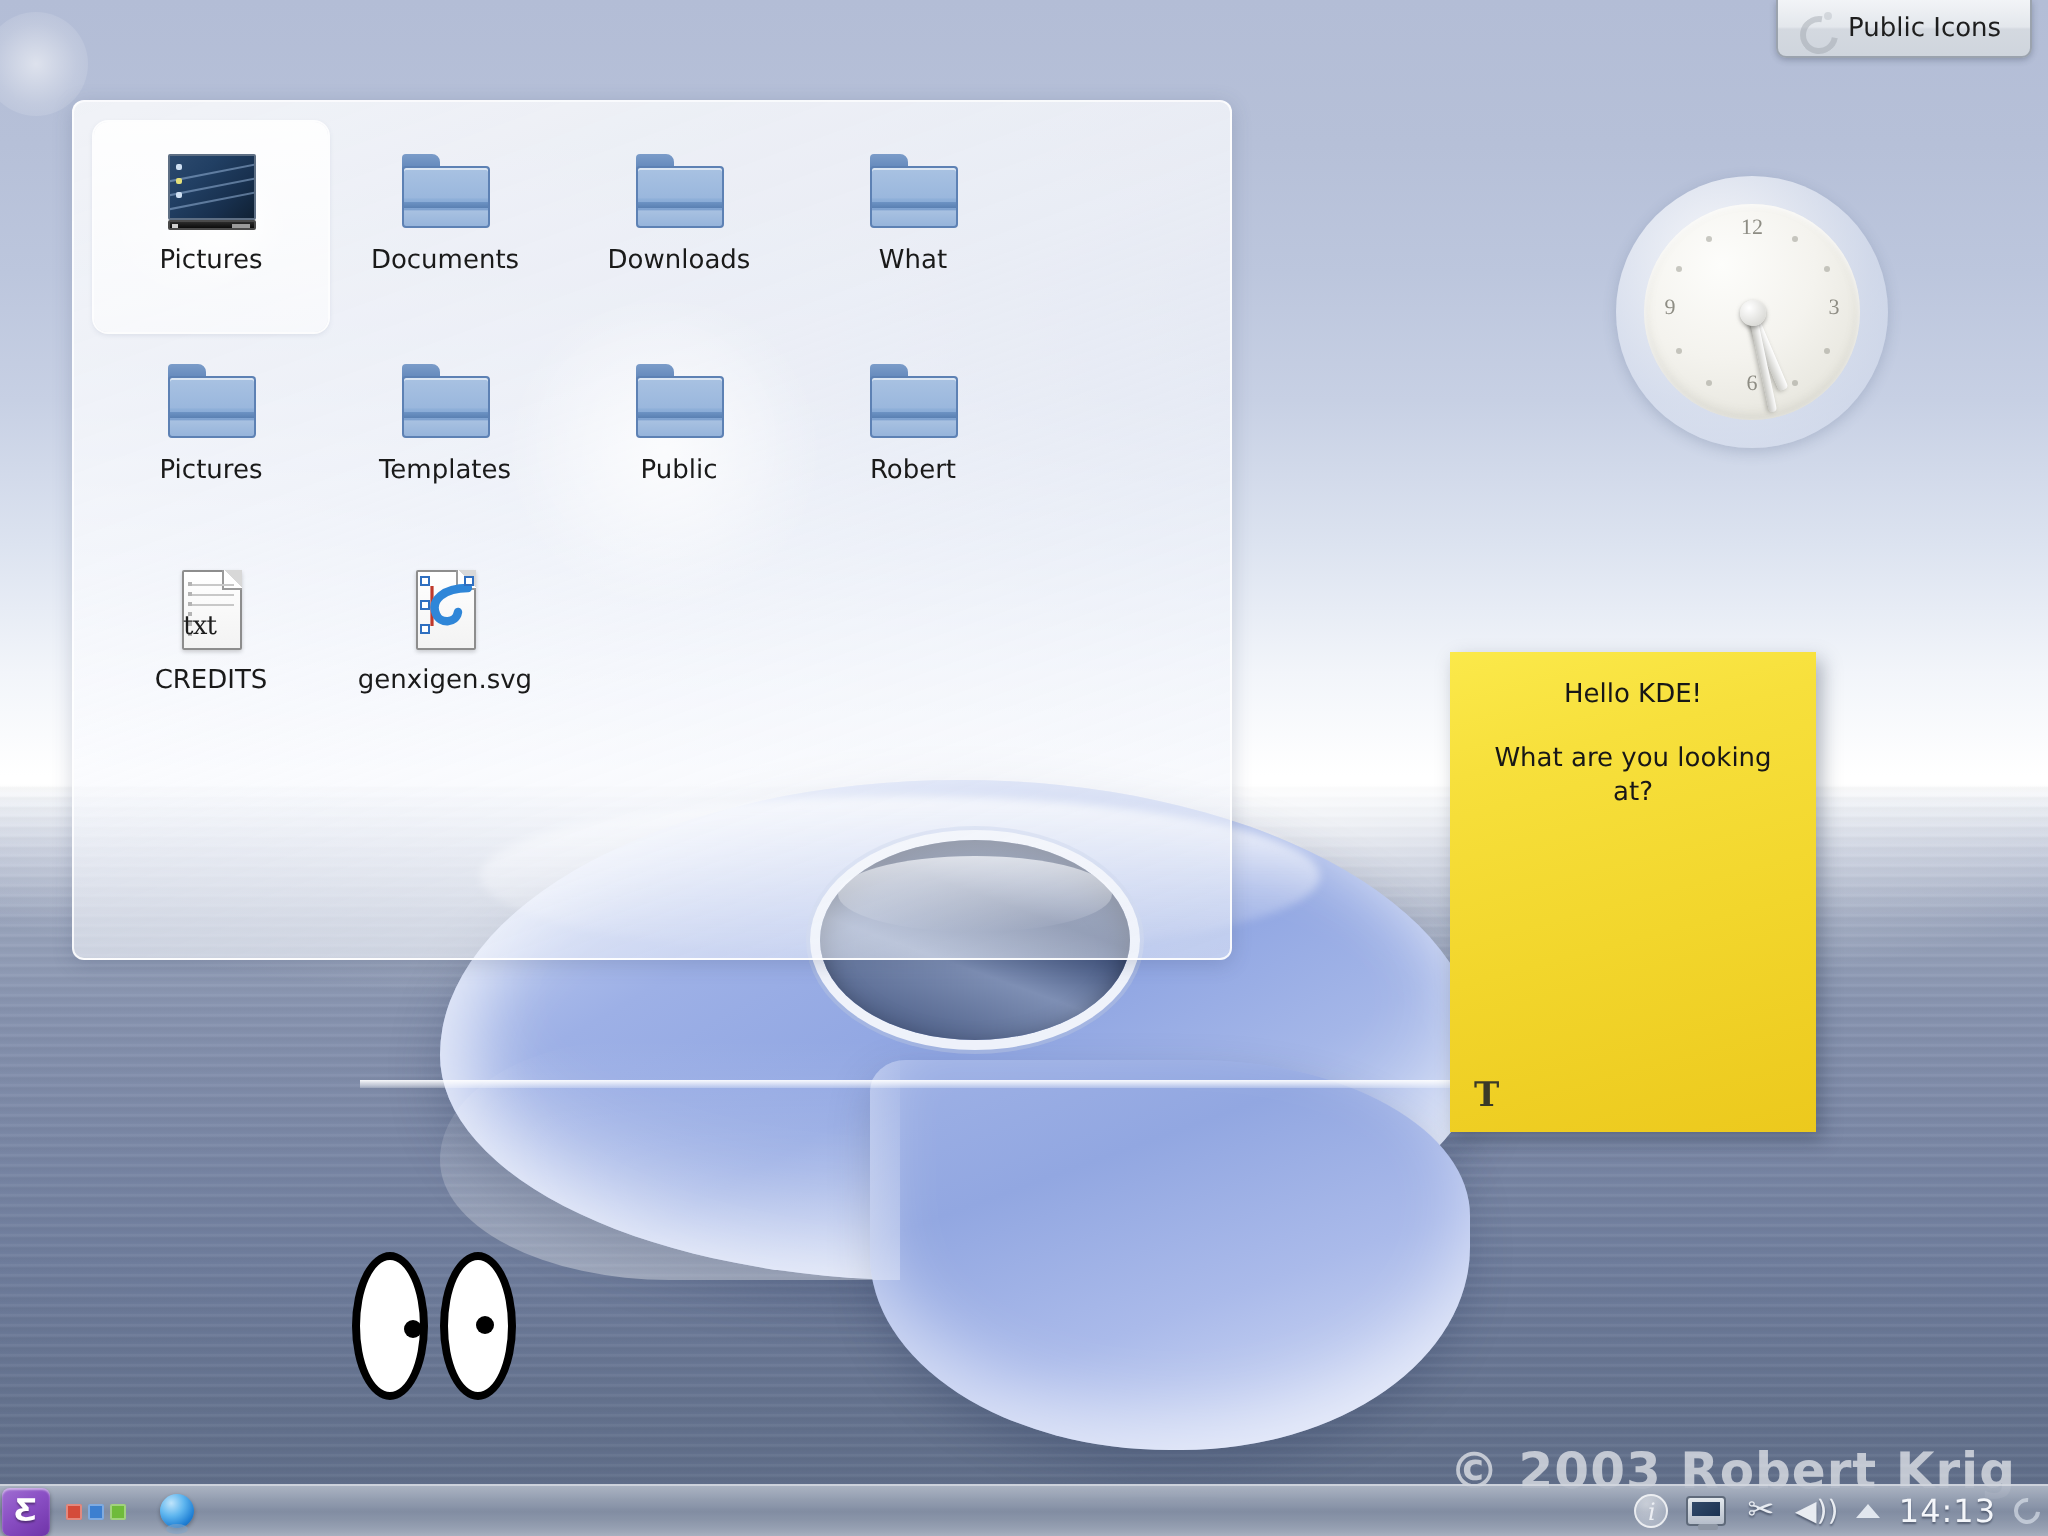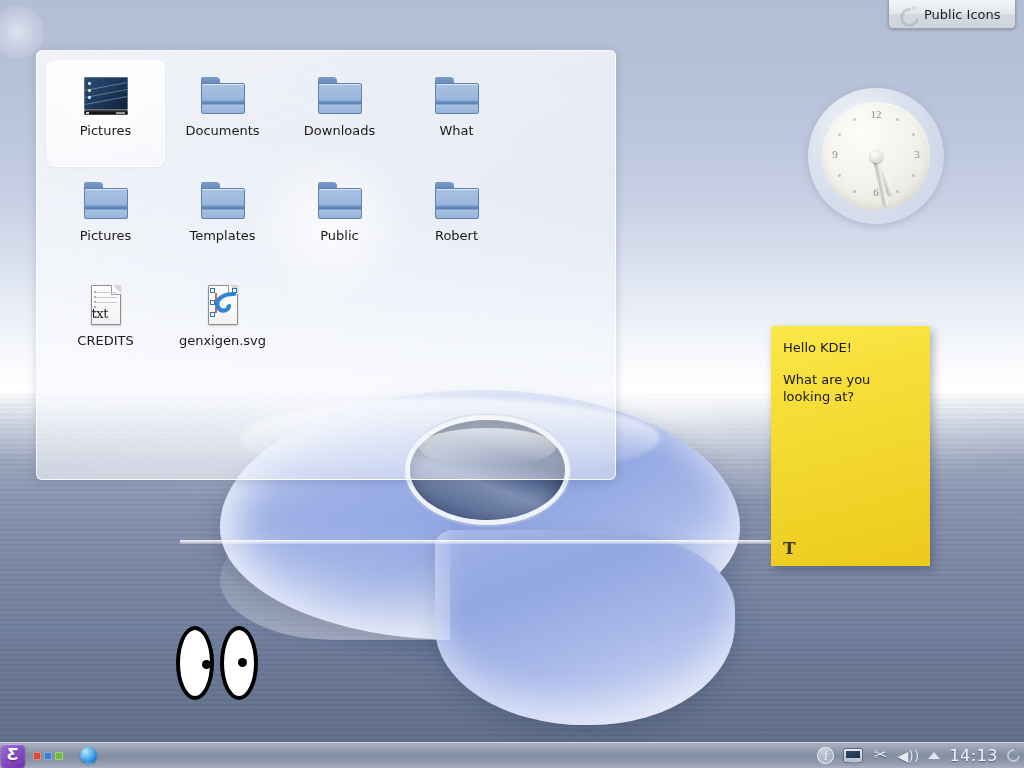--- a/index.html
+++ b/index.html
@@ -286,23 +286,24 @@
   }
   .hub {
     position:absolute; left:50%; top:50%; width:13px; height:13px;
     margin-left:-6.5px; margin-top:-6.5px; border-radius:50%;
     background:radial-gradient(circle at 35% 30%, #ffffff, #cfcfca);
     box-shadow:0 1px 2px rgba(80,80,75,.5);
   }
 
   
   #note {
-    position:absolute; left:771px; top:326px; width:159px; height:240px;
+    position:absolute; left:725px; top:326px; width:183px; height:240px;
     background:linear-gradient(165deg,#fbe94a 0%,#f7e03c 22%,#f2d62c 58%,#ecc91d 100%);
     box-shadow:3px 4px 9px rgba(35,45,70,.35);
+    text-align:center;
   }
   .note-line {
     font-size:13px; color:#171717; line-height:1.25;
     font-family:"DejaVu Sans", sans-serif;
   }
   #note .note-body { padding:14px 12px 0 12px; }
   #note .note-line + .note-line { margin-top:16px; }
   .note-tool {
     position:absolute; left:12px; bottom:9px;
     font-family:"DejaVu Serif", serif; font-size:17px; font-weight:bold;
@@ -443,20 +444,21 @@
     <div class="waterline"></div>
   </div>
 
   <div class="eyes">
     <div class="eye left"></div>
     <div class="eye right"></div>
   </div>
   <div class="pupil left" style="position:absolute;left:202px;top:660px;"></div>
   <div class="pupil right" style="position:absolute;left:238px;top:658px;"></div>
 
+  <div class="watermark">© 2003 Robert Krig</div>
 
   <div id="desktop-icons-btn">
     <span class="fv-glyph"></span>
     <span>Public Icons</span>
   </div>
 
   <div id="folderview">
     <div class="fv-glow" style="left:42px;top:28px;width:64px;height:64px;"></div>
     <div class="fv-glow" style="left:210px;top:100px;width:170px;height:150px;opacity:.75;"></div>
     <div class="icon-grid">

